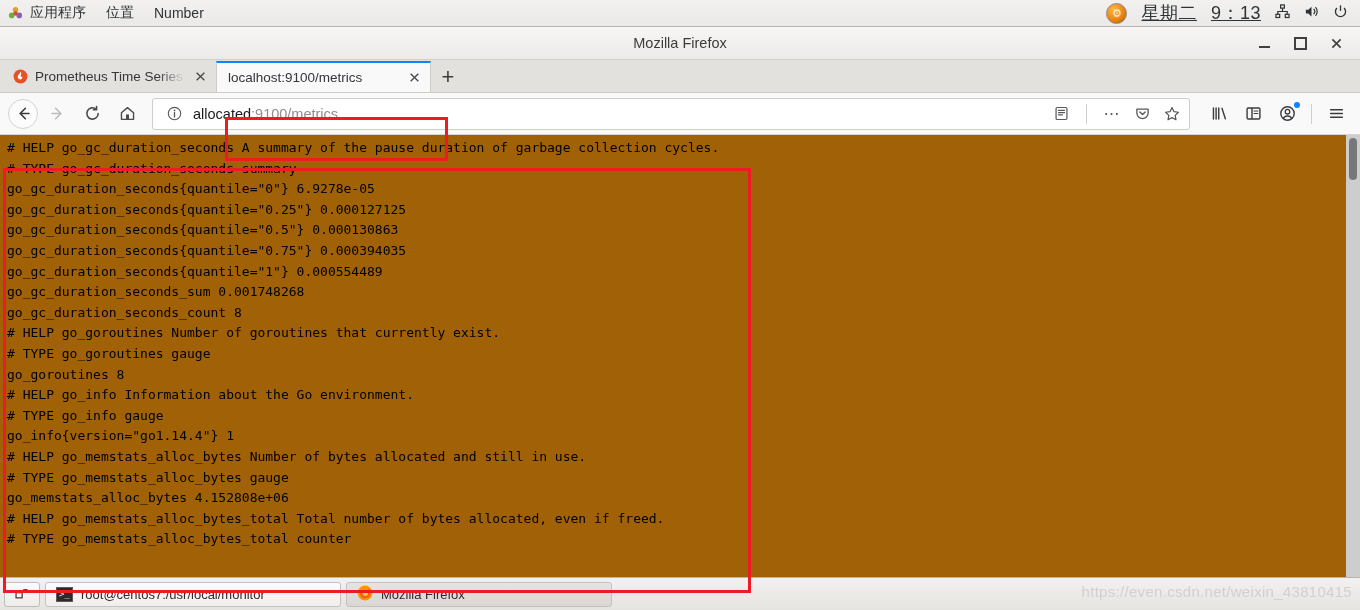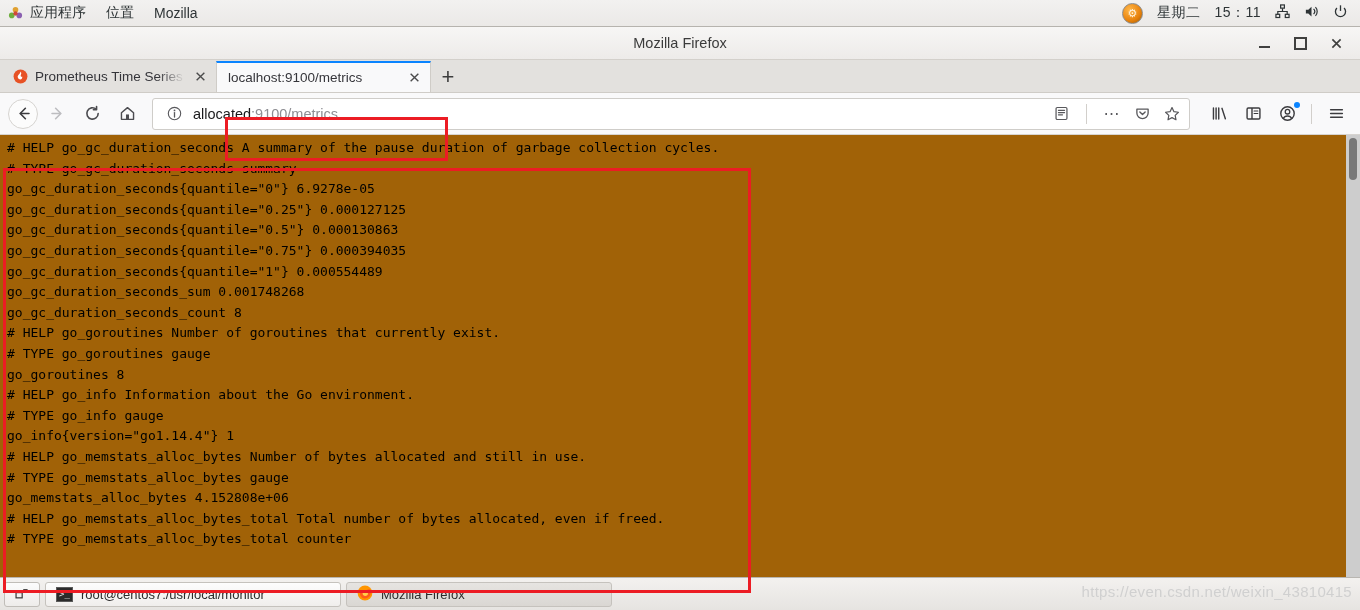--- a/index.html
+++ b/index.html
@@ -24,21 +24,21 @@
   #gnome-panel .spacer { flex: 1 1 auto; }
   .panel-right { display: flex; align-items: center; gap: 14px; padding-right: 12px; }
 
   .gear-circle {
     width: 21px; height: 21px; border-radius: 50%;
     background: radial-gradient(circle at 35% 30%, #ffb648, #e8820c 60%, #9b5806);
     border: 1px solid #8a8a8a;
     display: flex; align-items: center; justify-content: center;
     font-size: 11px; color: #fff2dd; line-height: 1;
   }
-  .tray-time { font-size: 14px; color: #2e3436; letter-spacing: .5px; }
+  .tray-time { font-size: 18px; color: #2e3436; letter-spacing: .5px; text-decoration: underline; }
 
   
   #firefox-window {
     position: absolute; left: 0; top: 27px;
     width: 1360px; height: 550px;
     background: #f9f9fa;
     display: flex; flex-direction: column;
   }
 
   
@@ -175,27 +175,27 @@
         <circle cx="12" cy="10" r="3" fill="#8a5fb0"></circle>
           <circle cx="8" cy="8" r="2.3" fill="#cf4a3a"></circle>
       </svg>
     </span>
     <span>应用程序</span>
   </div>
   <div class="panel-item">
     <span>位置</span>
   </div>
   <div class="panel-item">
-    <span>Mozilla</span>
+    <span>Number</span>
   </div>
   <div class="spacer"></div>
   <div class="panel-right">
     <span class="gear-circle">⚙</span>
     <span class="tray-time">星期二</span>
-    <span class="tray-time">15：11</span>
+    <span class="tray-time">9：13</span>
     <span style="display:inline-block;">
       <svg viewBox="0 0 16 16" width="15" height="15">
         <rect x="6" y="1" width="4" height="3.4" fill="none" stroke="#2e3436" stroke-width="1.3"></rect>
         <rect x="1" y="11" width="4" height="3.4" fill="none" stroke="#2e3436" stroke-width="1.3"></rect>
         <rect x="11" y="11" width="4" height="3.4" fill="none" stroke="#2e3436" stroke-width="1.3"></rect>
         <path d="M8 4.6V8M3 11V8h10v3" fill="none" stroke="#2e3436" stroke-width="1.3"></path>
       </svg>
     </span>
     <span style="display:inline-block;">
       <svg viewBox="0 0 16 16" width="15" height="15">

